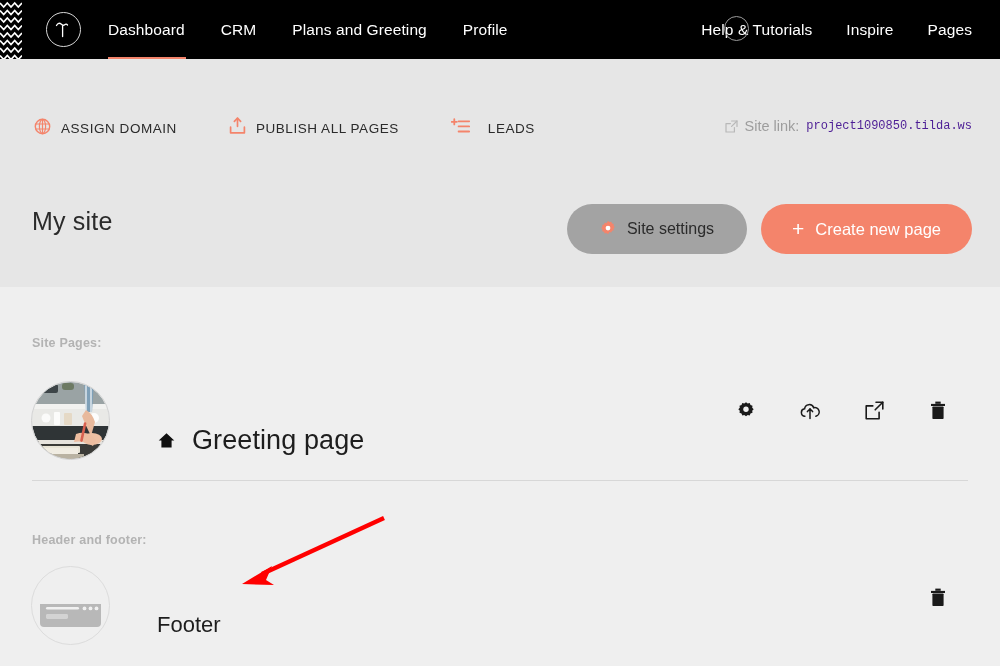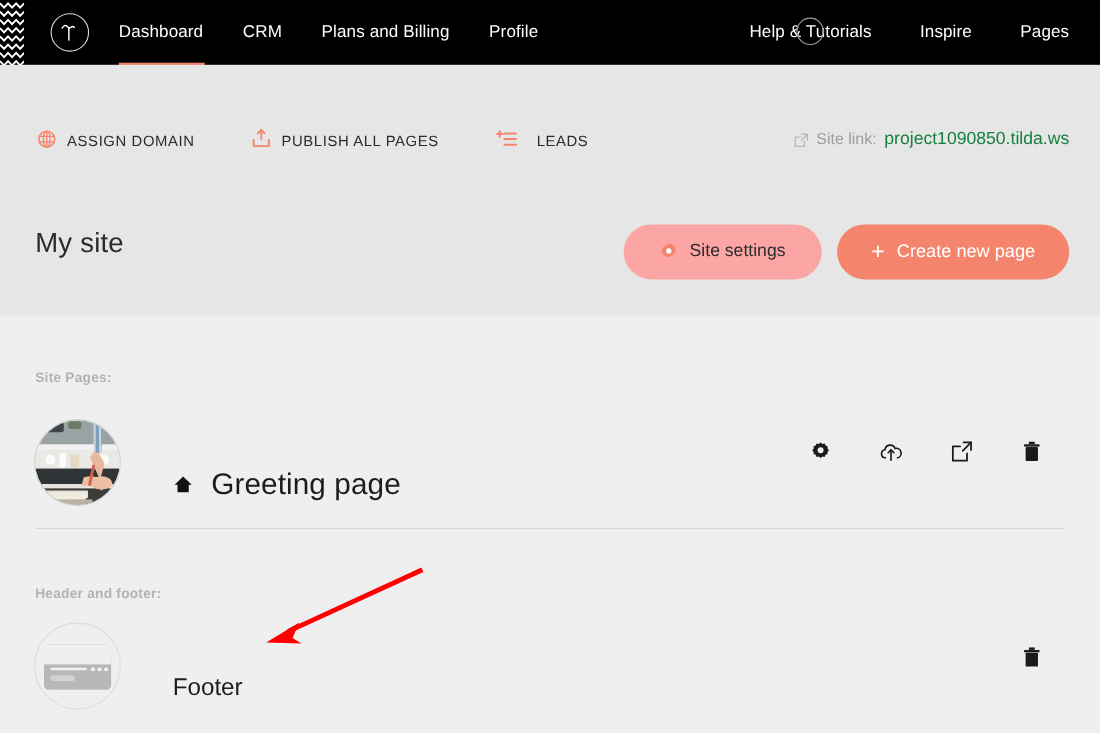--- a/index.html
+++ b/index.html
@@ -51,21 +51,21 @@
     display: flex;
     align-items: center;
     gap: 36px;
   }
   .nav-right {
     position: absolute;
     right: 28px; top: 0;
     height: 59px;
     display: flex;
     align-items: center;
-    gap: 44px;
+    gap: 34px;
   }
   .nav-item {
     color: #ffffff;
     font-size: 15.5px;
     letter-spacing: 0.1px;
     white-space: nowrap;
     cursor: pointer;
     position: relative;
   }
   .nav-item.active::after {
@@ -124,22 +124,23 @@
     align-items: center;
     gap: 7px;
     cursor: pointer;
     padding-left: 20px;
   }
   .sitelink-label {
     font-size: 14.5px;
     color: #9d9d9d;
   }
   .sitelink-url {
-    font-size: 16px;
-    color: #15803d;
+    font-size: 12px;
+    color: #4c1d95;
+    font-family: Liberation Mono, monospace;
   }
 
   .site-title {
     position: absolute;
     left: 32px; top: 148px;
     font-size: 25px;
     color: #2b2b2b;
     font-weight: 400;
     letter-spacing: 0.2px;
   }
@@ -156,21 +157,21 @@
     align-items: center;
     justify-content: center;
     gap: 11px;
     height: 50px;
     border-radius: 25px;
     cursor: pointer;
     box-sizing: border-box;
     white-space: nowrap;
   }
   .btn-secondary {
-    background: #fca5a5;
+    background: #a3a3a3;
     padding: 0 33px;
     color: #2b2b2b;
     font-size: 16px;
   }
   .btn-primary {
     background: #f4846b;
     padding: 0 31px;
     color: #ffffff;
     font-size: 16.5px;
   }
@@ -304,21 +305,21 @@
     <div class="brand-logo">
       <svg width="33" height="33" viewBox="0 0 33 33">
         <path d="M9.5 12.5 q2.2 -3.6 4.6 -1.4 q2.1 1.9 3.6 0.6 q1.5 -1.3 2.8 0.3" stroke="#ffffff" stroke-width="1.3" fill="none" stroke-linecap="round"></path>
         <path d="M15.6 12.6 L15.6 23.5" stroke="#ffffff" stroke-width="1.3" stroke-linecap="round"></path>
       </svg>
     </div>
 
     <div class="nav-left">
       <div class="nav-item active">Dashboard</div>
       <div class="nav-item">CRM</div>
-      <div class="nav-item">Plans and Billing</div>
+      <div class="nav-item">Plans and Greeting</div>
       <div class="nav-item">Profile</div>
     </div>
 
     <div class="nav-right">
       <div class="nav-item">Help &amp; Tutorials</div>
       <div class="nav-item">Inspire</div>
       <div class="nav-item">Pages</div>
     </div>
 
     <div class="cursor-ring"></div>

